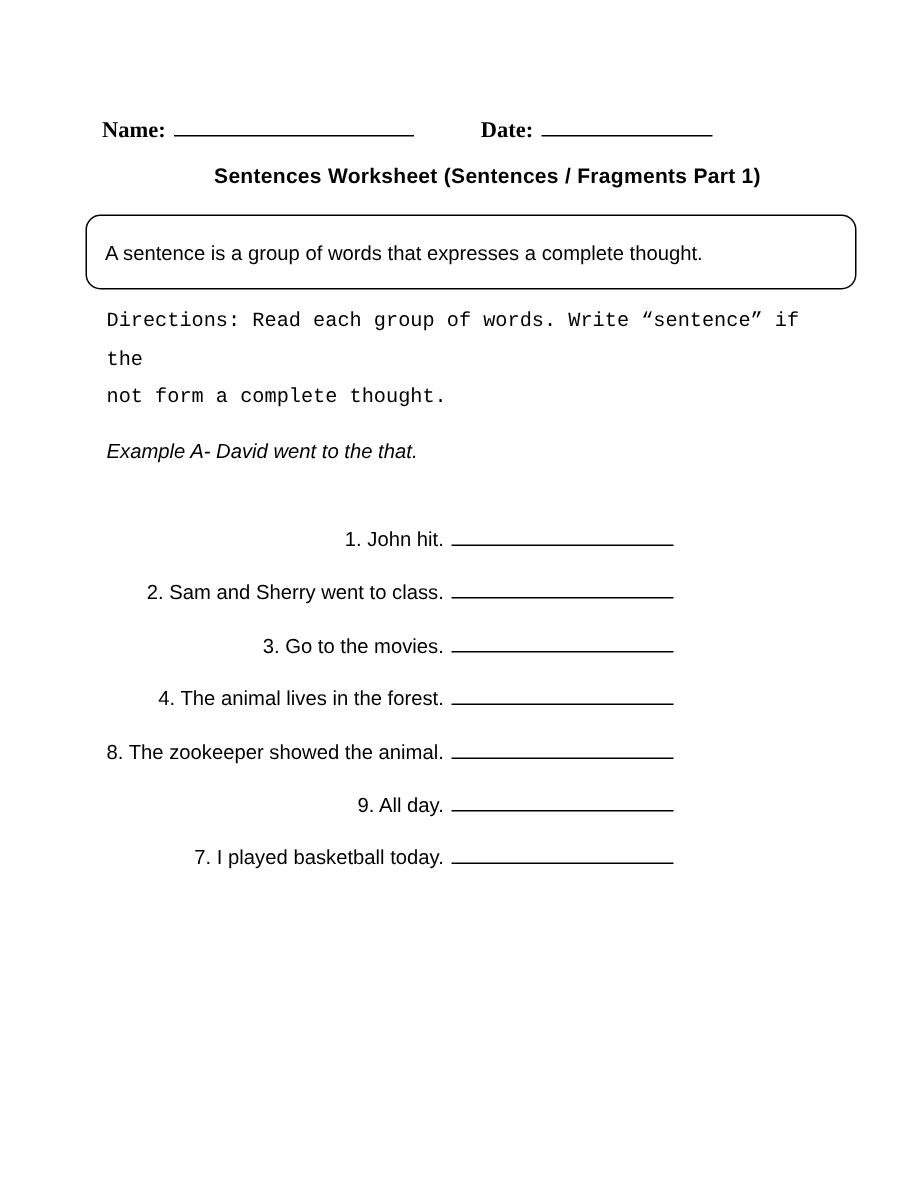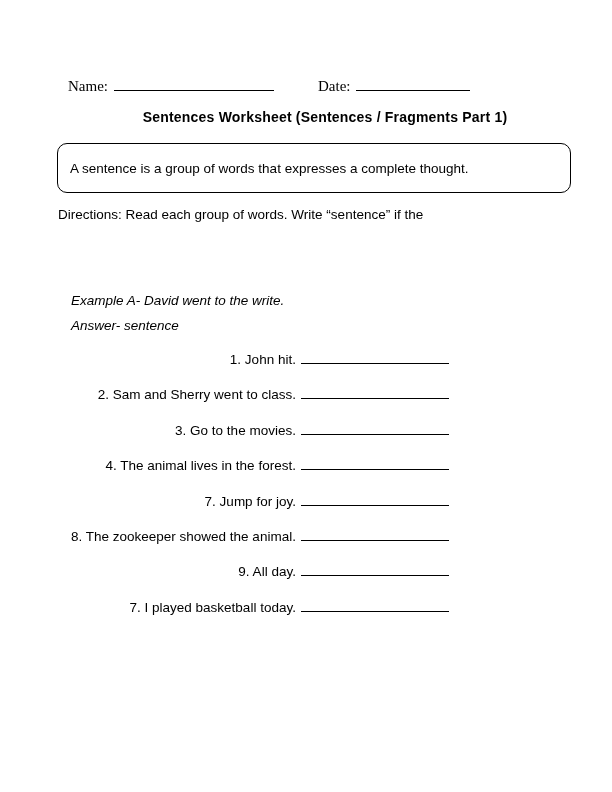--- a/index.html
+++ b/index.html
@@ -15,21 +15,21 @@
     color: #000000;
     font-family: "Liberation Sans", "DejaVu Sans", sans-serif;
     overflow: hidden;
   }
   
   .header-row {
     position: absolute;
     top: 76px;
     left: 68px;
     font-family: "Liberation Serif", "DejaVu Serif", serif;
-    font-weight: normal;
+    font-weight: bold;
     font-size: 15px;
     white-space: nowrap;
   }
   .uline {
     display: inline-block;
     border-bottom: 1.5px solid #000000;
     height: 14px;
     vertical-align: baseline;
   }
   .name-line { width: 160px; margin-left: 6px; }
@@ -62,24 +62,25 @@
     display: flex;
     align-items: center;
     padding: 0 12px;
     font-size: 13.5px;
   }
 
   
   .directions {
     position: absolute;
     top: 202px;
-    left: 58px;
+    left: 71px;
     width: 490px;
     font-size: 13.5px;
     line-height: 25.5px;
+    font-family: Liberation Mono, monospace;
   }
 
   
   .example {
     position: absolute;
     top: 288px;
     left: 71px;
     font-style: italic;
     font-size: 13.5px;
     line-height: 25px;
@@ -116,31 +117,30 @@
   </div>
 
   <div class="title">Sentences Worksheet (Sentences / Fragments Part 1)</div>
 
   <div class="defbox">
     <span>A sentence is a group of words that expresses a complete thought.</span>
   </div>
 
   <div class="directions">
     <div>Directions: Read each group of words. Write “sentence” if the</div>
+    <div>not form a complete thought.</div>
   </div>
 
   <div class="example">
-    <div>Example A- David went to the write.</div>
-    <div>Answer- sentence</div>
+    <div>Example A- David went to the that.</div>
   </div>
 
   <div class="items">
     <div class="item"><span>1. John hit.</span><span class="blank"></span></div>
     <div class="item"><span>2. Sam and Sherry went to class.</span><span class="blank"></span></div>
     <div class="item"><span>3. Go to the movies.</span><span class="blank"></span></div>
     <div class="item"><span>4. The animal lives in the forest.</span><span class="blank"></span></div>
-    <div class="item"><span>7. Jump for joy.</span><span class="blank"></span></div>
     <div class="item"><span>8. The zookeeper showed the animal.</span><span class="blank"></span></div>
     <div class="item"><span>9. All day.</span><span class="blank"></span></div>
     <div class="item"><span>7. I played basketball today.</span><span class="blank"></span></div>
   </div>
 
 </div>
 
 </body></html>

